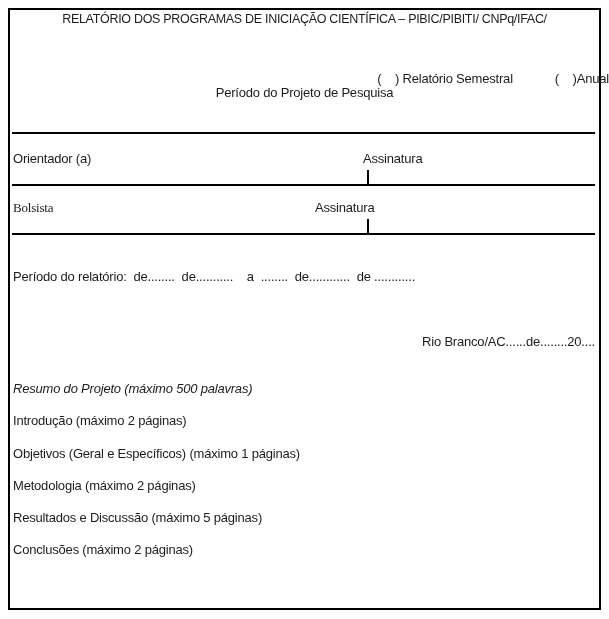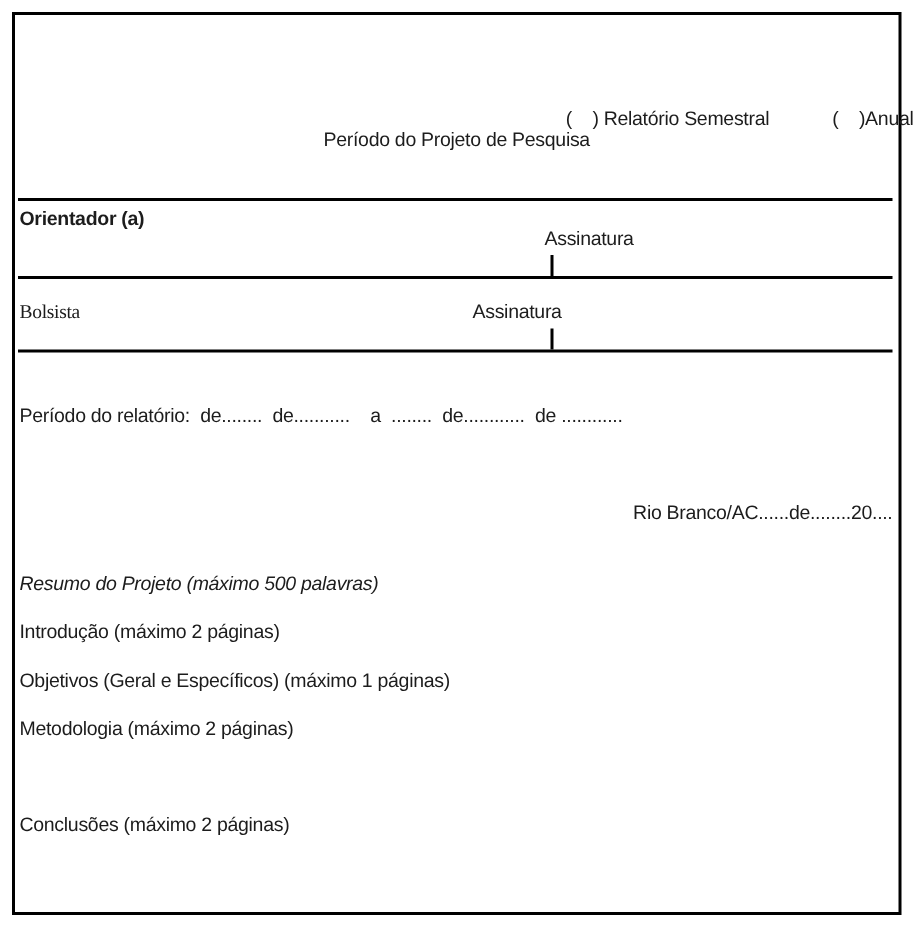--- a/index.html
+++ b/index.html
@@ -71,21 +71,21 @@
   .rule-2 { top: 184px; }
   .rule-3 { top: 233px; }
   .tick {
     position: absolute;
     left: 367px;
     width: 2px;
     background: #000000;
   }
   .tick-1 { top: 170px; height: 14px; }
   .tick-2 { top: 219px; height: 14px; }
-  .advisor-label   { top: 138px; left: 13px; font-weight: bold; }
+  .advisor-label   { top: 151px; left: 13px; }
   .advisor-sig     { top: 151px; left: 363px; }
   .scholar-label   { top: 200px; left: 13px; font-family: Liberation Serif, serif; }
   .scholar-sig     { top: 200px; left: 315px; }
   .period-line     { top: 269px; left: 13px; text-align: right; }
   .place-date-line { top: 334px; right: 14px; text-align: right; }
   .section-item    { left: 13px; }
   .s0 { top: 381px; font-style: italic; }
   .s1 { top: 413px; }
   .s2 { top: 446px; }
   .s3 { top: 478px; }
@@ -93,20 +93,21 @@
   .s5 { top: 542px; }
   .s6 { top: 575px; }
 </style>
 </head>
 <body>
 
 <div class="page">
 
   <div class="doc-border"></div>
 
+  <div class="txt page-title">RELATÓRIO DOS PROGRAMAS DE INICIAÇÃO CIENTÍFICA – PIBIC/PIBITI/ CNPq/IFAC/</div>
 
   <div class="txt report-type-row">
     <span class="opt">(    ) Relatório Semestral</span><span class="opt">(    )Anual</span>
   </div>
 
   <div class="txt project-title-heading">Período do Projeto de Pesquisa</div>
 
   <div class="rule rule-1"></div>
 
   <div class="txt advisor-label">Orientador (a)</div>
@@ -122,15 +123,16 @@
   <div class="rule rule-3"></div>
 
   <div class="txt period-line">Período do relatório:  de........  de...........    a  ........  de............  de ............</div>
 
   <div class="txt place-date-line">Rio Branco/AC......de........20....</div>
 
   <div class="txt section-item s0">Resumo do Projeto (máximo 500 palavras)</div>
   <div class="txt section-item s1">Introdução (máximo 2 páginas)</div>
   <div class="txt section-item s2">Objetivos (Geral e Específicos) (máximo 1 páginas)</div>
   <div class="txt section-item s3">Metodologia (máximo 2 páginas)</div>
+  <div class="txt section-item s4">Resultados e Discussão (máximo 5 páginas)</div>
   <div class="txt section-item s5">Conclusões (máximo 2 páginas)</div>
 
 </div>
 
 </body></html>

